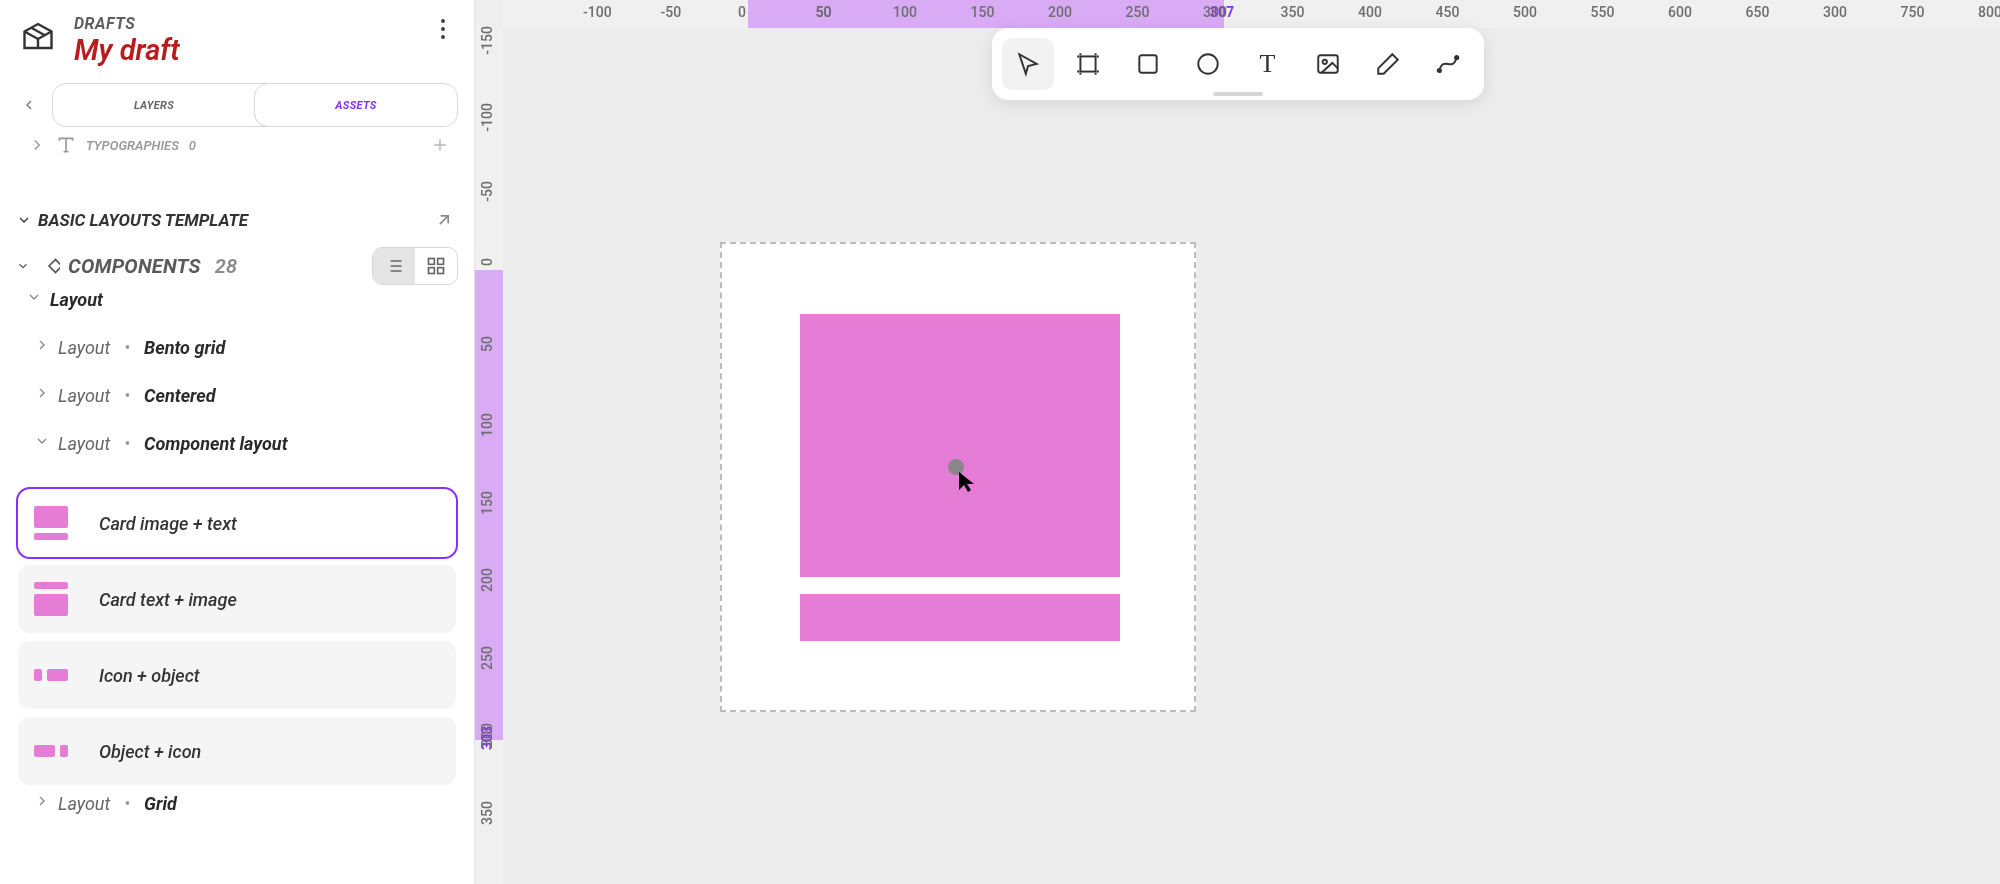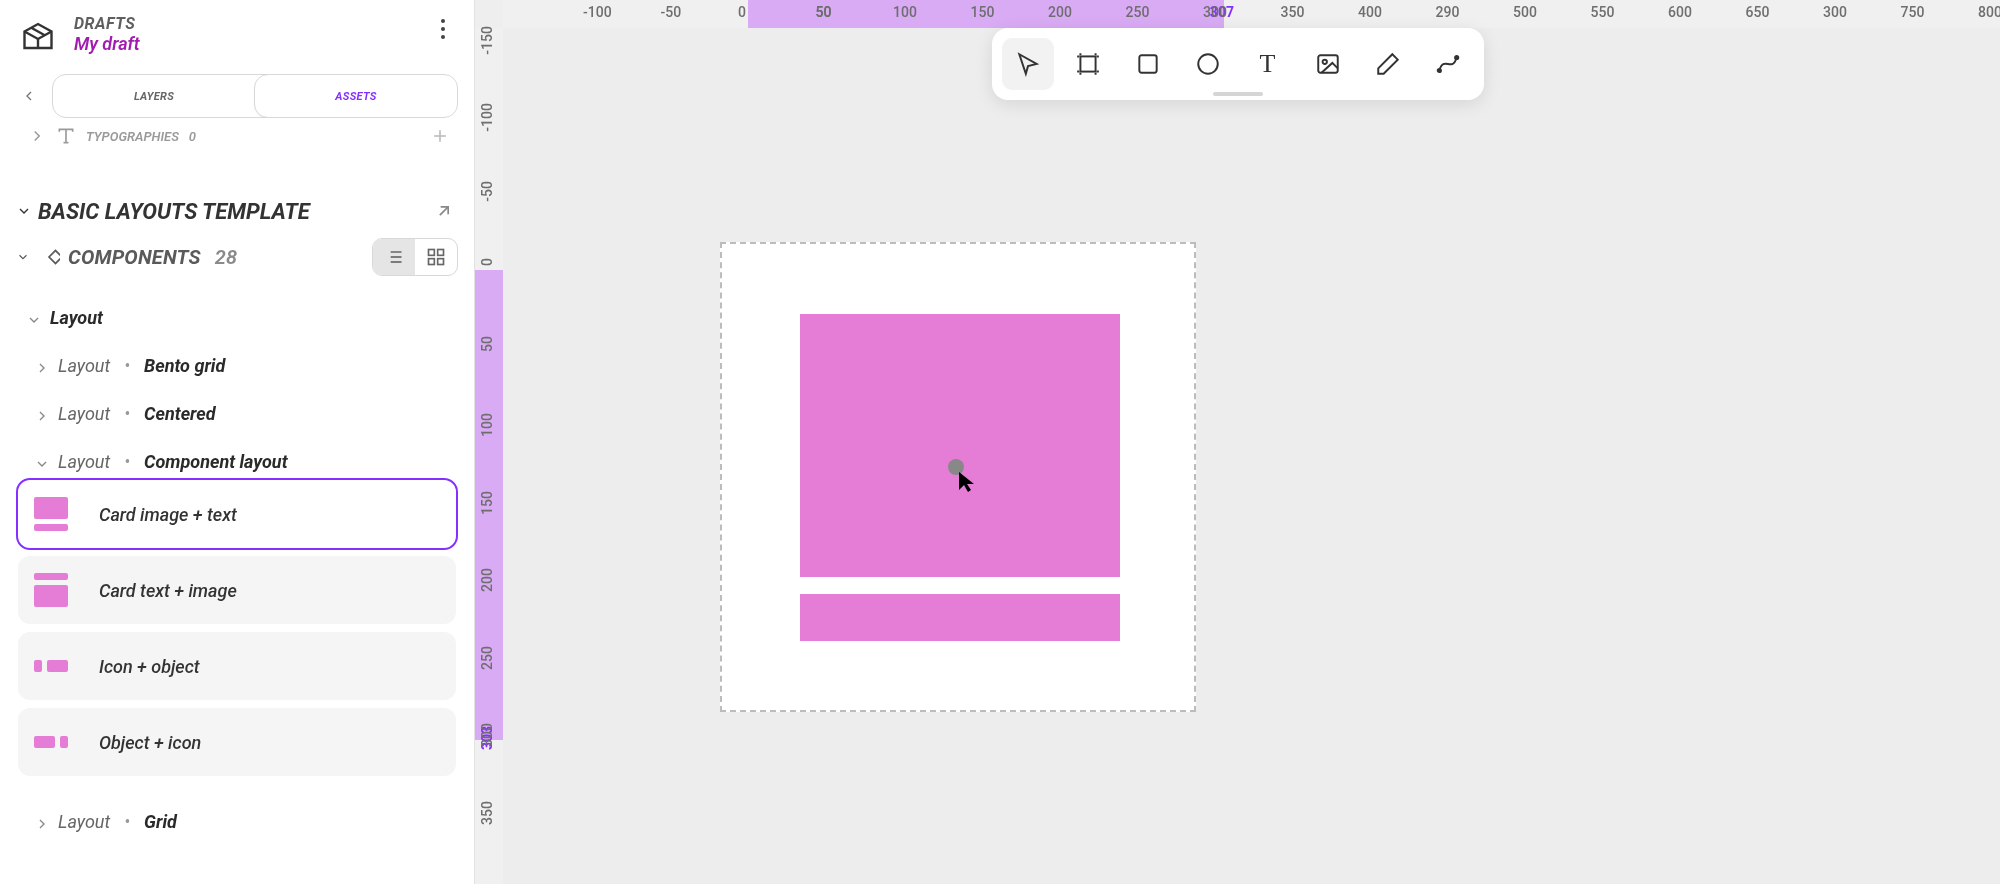--- a/index.html
+++ b/index.html
@@ -52,23 +52,23 @@
   display:flex;align-items:center;justify-content:center;
 }
 .project-icon svg{width:36px;height:36px}
 .project-text .crumb{
   font-size:16px;
   letter-spacing:.5px;
   font-weight:700;
   color:#5f5f5f;
 }
 .project-text .title{
-  font-size:18px;
+  font-size:29px;
   font-weight:600;
-  color:#a21caf;
+  color:#b91c1c;
 }
 .sidebar-menu-dot{
   margin-left:auto;
   width:30px;height:30px;
   display:flex;align-items:center;justify-content:center;
   cursor:pointer;
 }
 .sidebar-menu-dot span{
   display:block;width:4px;height:4px;border-radius:50%;
   background:#444;
@@ -117,40 +117,40 @@
 .truncated .left{display:flex;align-items:center;gap:10px}
 .truncated .count{}
 .truncated .right{width:20px;height:20px;color:#bdbdbd}
 
 
 .section-head{
   display:flex;align-items:center;justify-content:space-between;
   padding:0 20px 0 16px;
   height:46px;cursor:pointer;
 }
-.section-head .left{display:flex;align-items:center;gap:6px;font-weight:700;font-size:22px;color:#333;}
+.section-head .left{display:flex;align-items:center;gap:6px;font-weight:700;font-size:17px;color:#333;}
 .arrow-icon{width:20px;height:20px;color:#888}
 
 
 .components-head{
   display:flex;align-items:center;justify-content:space-between;
   padding:0 16px 0 16px;height:46px;
 }
 .components-head .left{display:flex;align-items:center;gap:8px;color:#5a5a5a;font-weight:700;font-size:20px;letter-spacing:.2px;cursor:pointer}
 .components-head .count{color:#8a8a8a;font-weight:600;margin-left:6px}
 .view-toggle{
   display:flex;align-items:center;border:1px solid var(--gray-150);border-radius:10px;overflow:hidden;
 }
 .view-toggle .btn{width:42px;height:36px;display:flex;align-items:center;justify-content:center;cursor:pointer;color:#666}
 .view-toggle .btn.active{background:var(--gray-100)}
 
 
 .tree{padding:0 18px 20px 18px;overflow:auto;flex:1}
 .tree-item{
-  display:flex;align-items:flex-end;gap:8px;
+  display:flex;align-items:flex-start;gap:8px;
   height:48px;font-size:18px;color:#2a2a2a;cursor:pointer;
   padding-left:8px;
 }
 .tree-item .chev{width:16px;height:16px;color:#888;flex-shrink:0}
 .tree-item .lbl-prefix{color:#666}
 .tree-item .lbl-sep{color:#999;margin:0 6px}
 .tree-item .lbl-name{font-weight:700}
 .tree-child-indent{padding-left:16px}
 
 
@@ -416,21 +416,21 @@
         <span class="tick" style="left: 157.5px;">-50</span>
         <span class="tick" style="left: 235px;">0</span>
         <span class="tick" style="left: 312.5px;">50</span>
         <span class="tick" style="left: 390px;">100</span>
         <span class="tick" style="left: 467.5px;">150</span>
         <span class="tick" style="left: 545px;">200</span>
         <span class="tick" style="left: 622.5px;">250</span>
         <span class="tick" style="left: 700px;">300</span>
         <span class="tick" style="left: 777.5px;">350</span>
         <span class="tick" style="left: 855px;">400</span>
-        <span class="tick" style="left: 932.5px;">290</span>
+        <span class="tick" style="left: 932.5px;">450</span>
         <span class="tick" style="left: 1010px;">500</span>
         <span class="tick" style="left: 1087.5px;">550</span>
         <span class="tick" style="left: 1165px;">600</span>
         <span class="tick" style="left: 1242.5px;">650</span>
         <span class="tick" style="left: 1320px;">300</span>
         <span class="tick" style="left: 1397.5px;">750</span>
         <span class="tick" style="left: 1475px;">800</span>
       </div>
 
     <div class="ruler left">

